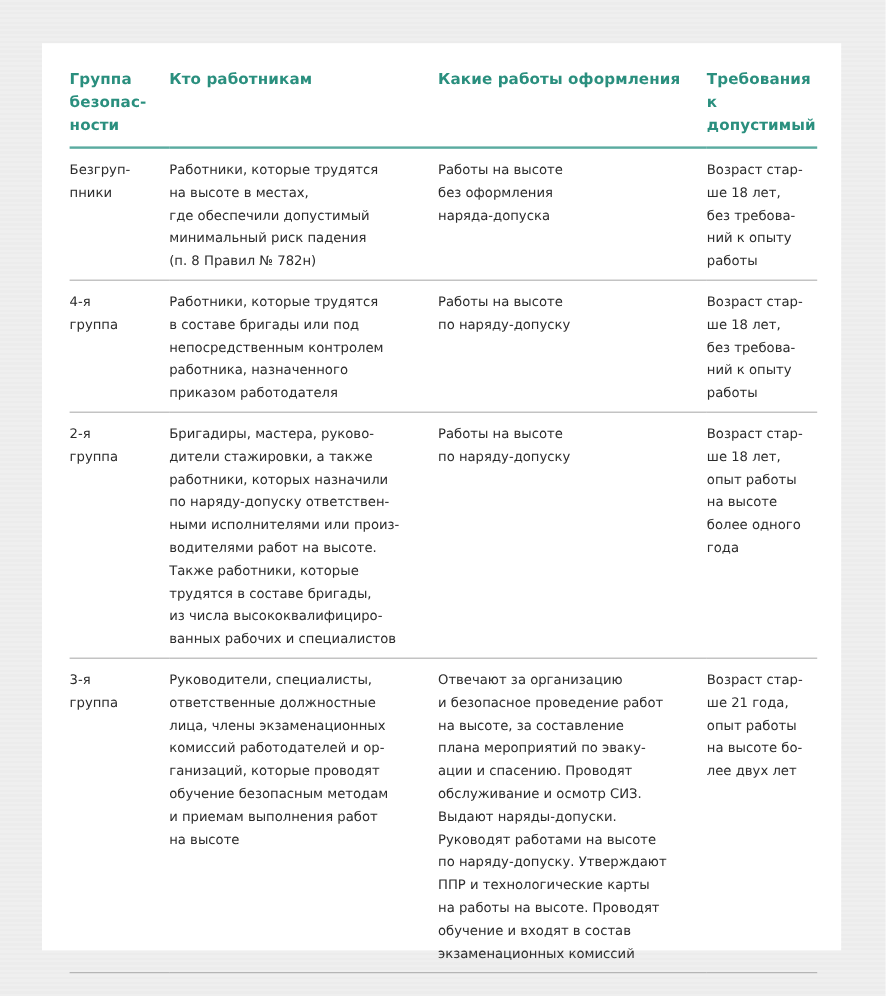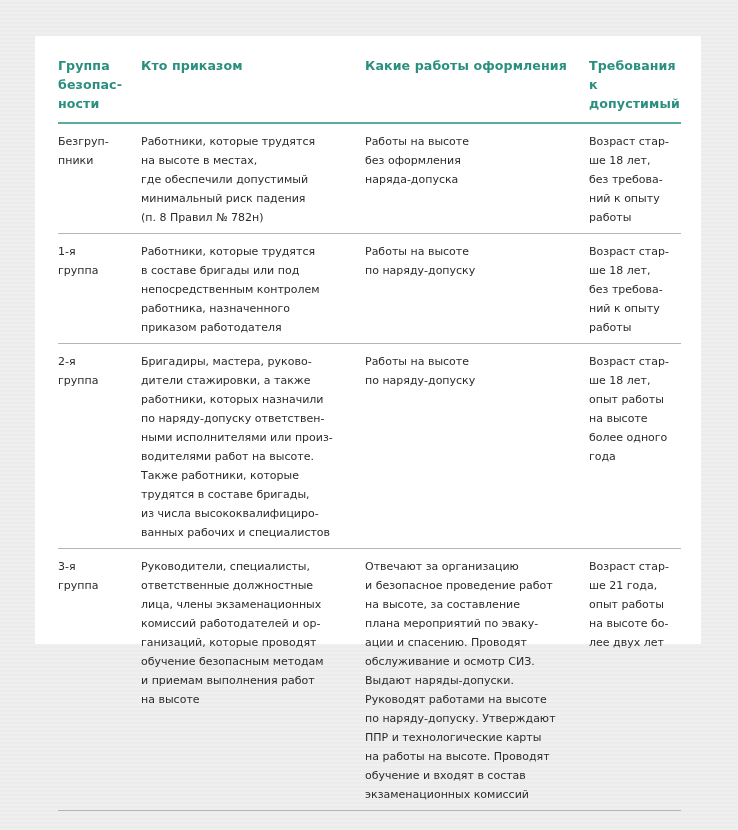--- a/index.html
+++ b/index.html
@@ -12,21 +12,21 @@
       background: repeating-linear-gradient(180deg, #efefef 0px, #efefef 2px, #ececec 2px, #ececec 4px);
       font-family: "DejaVu Sans", sans-serif;
       position: relative;
       overflow: hidden;
     }
     .card {
       position: absolute;
       left: 35px;
       top: 36px;
       width: 666px;
-      height: 608px;
+      height: 756px;
       background: #ffffff;
     }
     table {
       position: absolute;
       left: 23px;
       top: 20px;
       width: 623px;
       border-collapse: collapse;
       table-layout: fixed;
     }
@@ -68,21 +68,21 @@
         <col class="c4">
     </colgroup>
     <thead>
       <tr>
         <th>
             <span>Группа
 безопас-
 ности</span>
           </th>
         <th>
-            <span>Кто приказом</span>
+            <span>Кто работникам</span>
           </th>
         <th>
             <span>Какие работы оформления</span>
           </th>
         <th>
             <span>Требования
 к допустимый</span>
           </th>
       </tr>
     </thead>
@@ -98,21 +98,21 @@
         <td>Работы на высоте
 без оформления
 наряда-допуска</td>
         <td>Возраст стар-
 ше 18 лет,
 без требова-
 ний к опыту
 работы</td>
       </tr>
       <tr>
-        <td>1-я
+        <td>4-я
 группа</td>
         <td>Работники, которые трудятся
 в составе бригады или под
 непосредственным контролем
 работника, назначенного
 приказом работодателя</td>
         <td>Работы на высоте
 по наряду-допуску</td>
         <td>Возраст стар-
 ше 18 лет,

